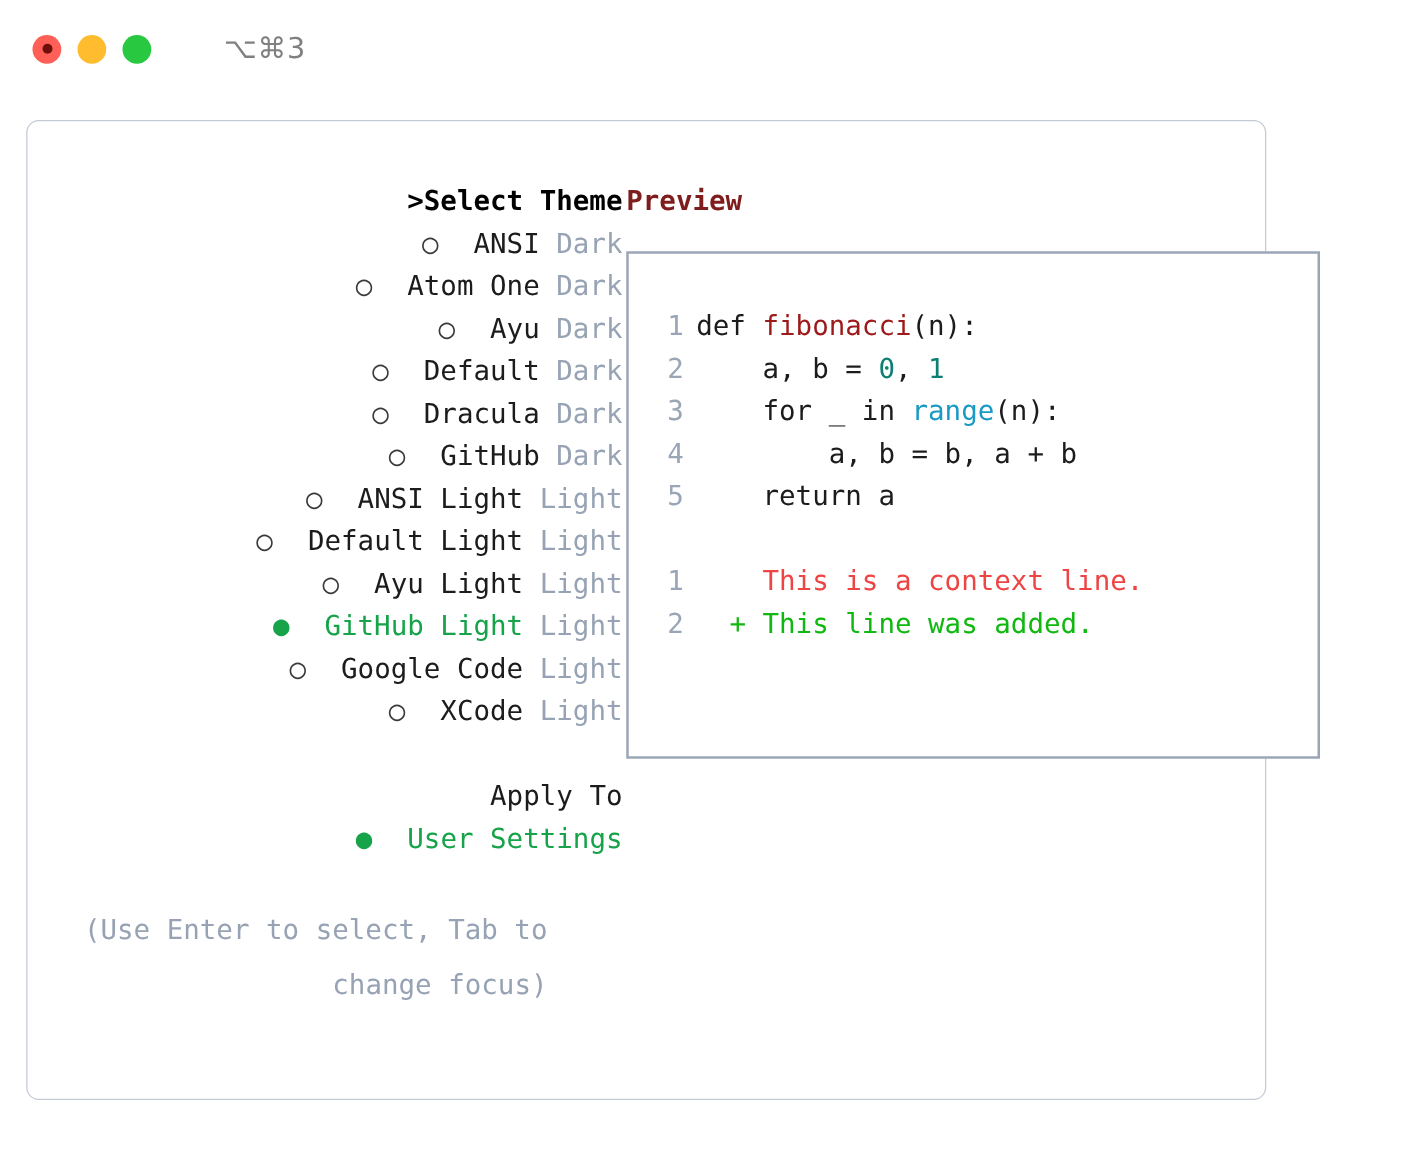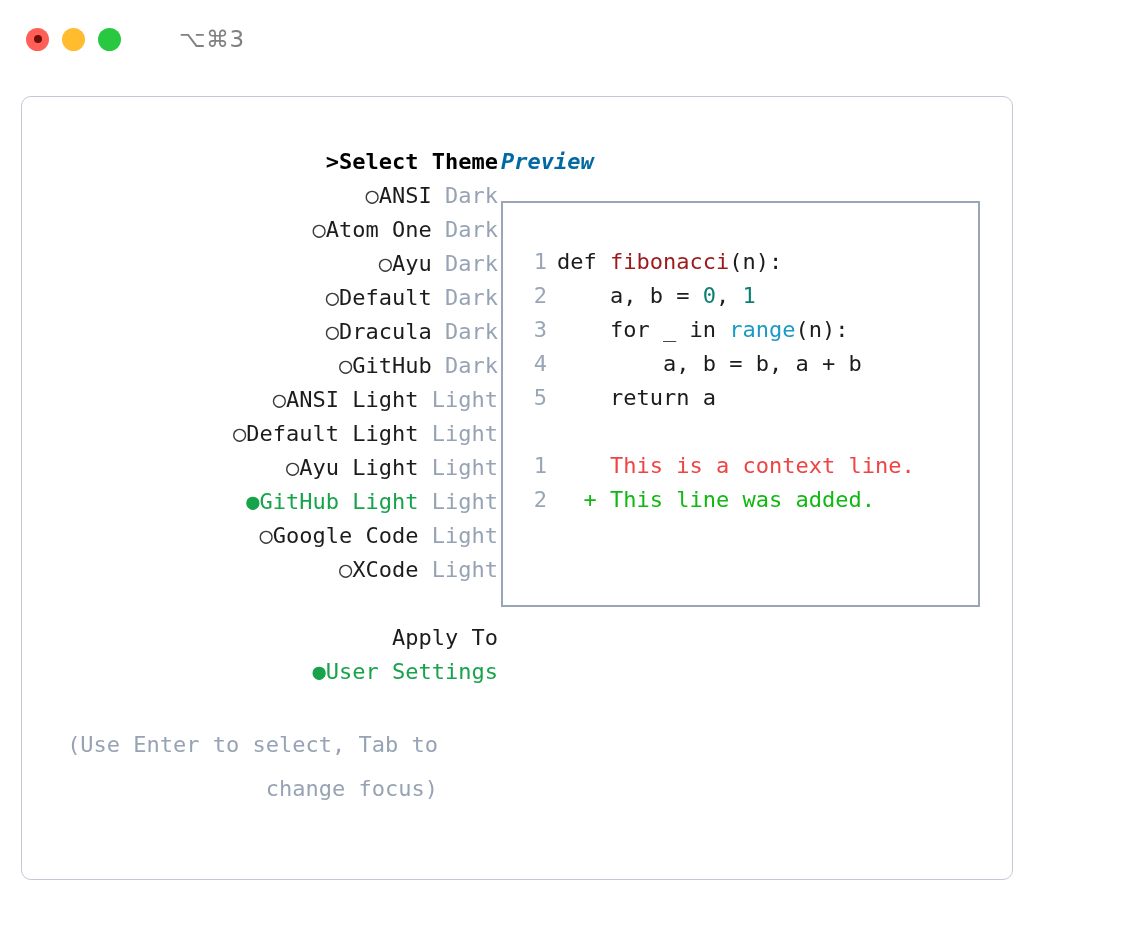--- a/index.html
+++ b/index.html
@@ -113,21 +113,21 @@
   .marker.caret {
     font-weight: bold;
     color: #000000;
   }
   .marker.bullet-empty {
     color: #3a3a3a;
   }
   .marker.bullet-filled {
     color: #16a34a;
   }
-  .label-text { color: #1c1c1c; }
+  .label-text { color: #1c1c1c; margin-left: 28px; }
   .label-text.selected { color: #16a34a; }
   .tag {
     color: #97a3b4;
   }
   .spacer { display: block; height: 34px; }
 
   .hint {
     font-size: 22px;
     line-height: 44px;
     color: #97a3b4;
@@ -140,28 +140,27 @@
   .right-col {
     position: absolute;
     left: 479px;
     top: 48px;
     width: 490px;
   }
   .preview-title {
     font-size: 22px;
     line-height: 34px;
     font-weight: bold;
-    color: #0369a1;
-    white-space: pre;
-    display: block;
-    font-style: italic;
+    color: #7f1d1d;
+    white-space: pre;
+    display: block;
   }
   .preview-box {
     margin-top: 22px;
-    width: 479px;
+    width: 555px;
     height: 406px;
     border: 2px solid #9aa6b6;
     box-sizing: border-box;
     padding: 42px 0 0 0;
     background: #ffffff;
   }
   .code-line {
     font-size: 22px;
     line-height: 34px;
     white-space: pre;

